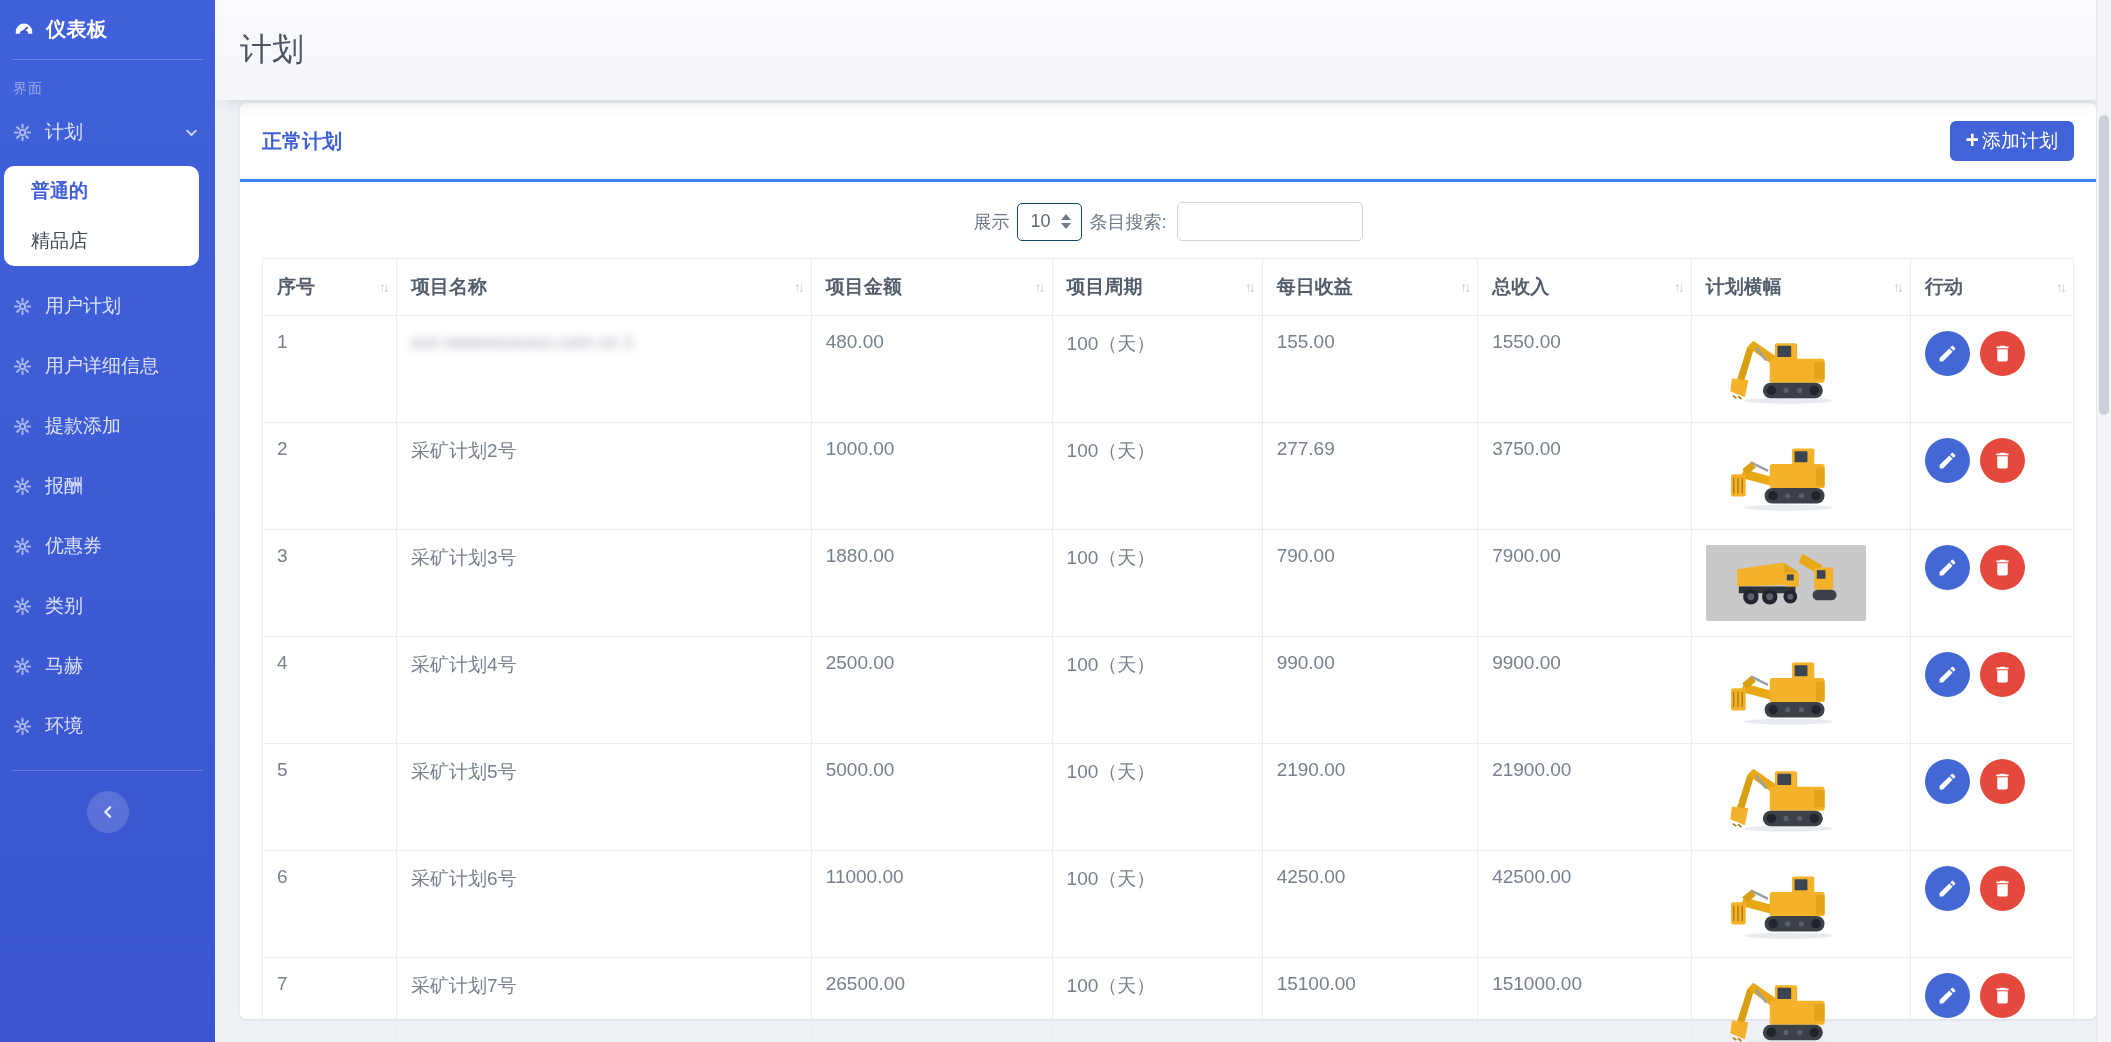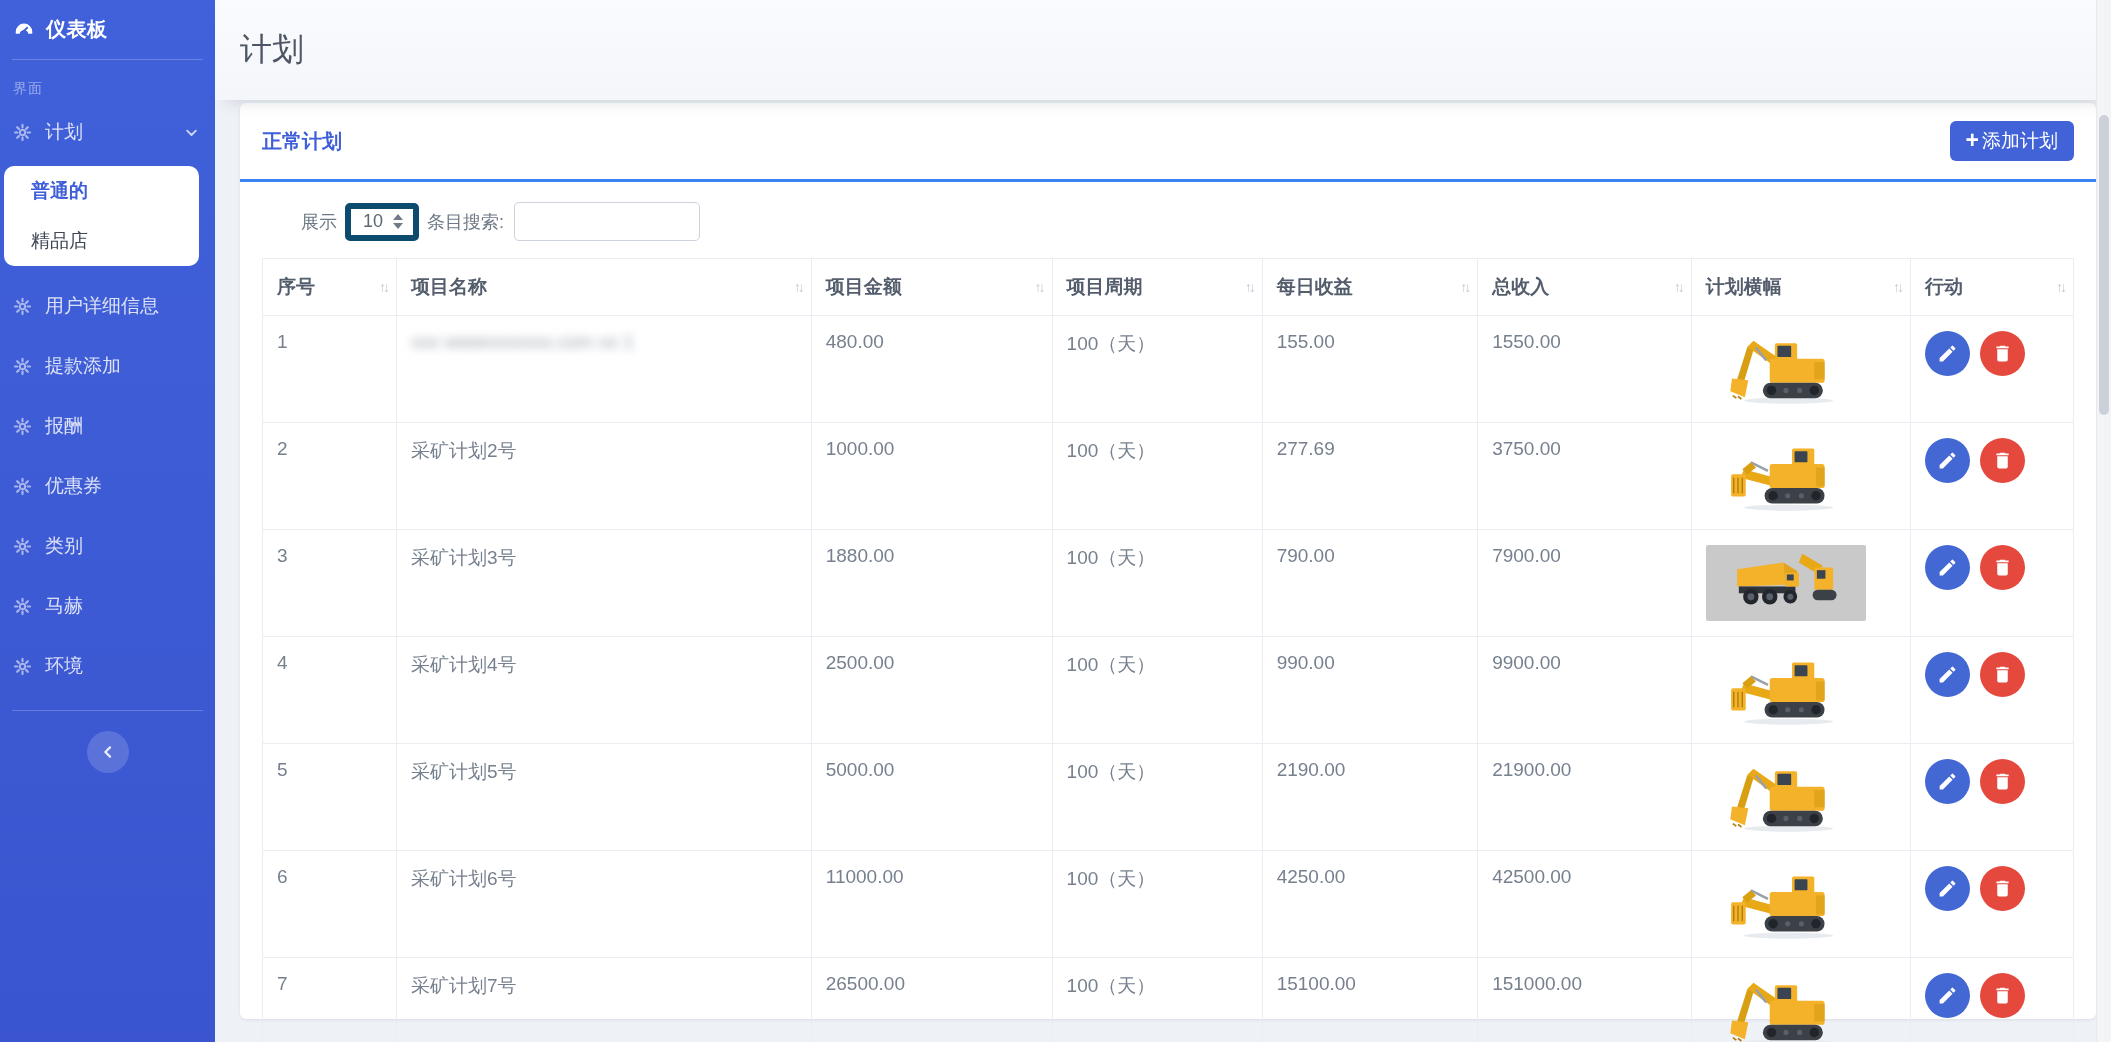--- a/index.html
+++ b/index.html
@@ -39,23 +39,23 @@
     display:flex; flex-direction:column; height:916px; }
   .card-header { display:flex; align-items:center; justify-content:space-between;
     padding:18px 22px; border-bottom:3px solid #3b82f6; }
   .card-title { font-size:20px; font-weight:bold; color:#3f5fd8; }
   .btn-add { display:inline-flex; align-items:center; gap:3px; background:#4263d7; color:#fff;
     border:none; border-radius:6px; height:40px; padding:0 16px; font-size:19px; cursor:pointer;
     font-family:inherit; }
   .btn-add .plus { font-size:23px; font-weight:bold; line-height:1; margin-top:-2px; }
 
   .card-body { padding:20px 22px 16px 22px; display:flex; flex-direction:column; flex:1; }
-  .table-controls { display:flex; align-items:center; justify-content:flex-start; margin-bottom:17px;margin-left:39px; }
+  .table-controls { display:flex; align-items:center; justify-content:center; margin-bottom:17px; }
   .length-ctl { display:flex; align-items:center; gap:8px; font-size:18px; color:#6e7987; }
-  .length-select { display:inline-flex; align-items:center; gap:10px; border:6px solid #0c4a6e;
+  .length-select { display:inline-flex; align-items:center; gap:10px; border:1px solid #0c4a6e;
     border-radius:5px; height:38px; padding:0 10px 0 12px; color:#5c6675; cursor:pointer; background:#fff; }
   .updown { display:flex; flex-direction:column; gap:3px; }
   .updown i { display:block; width:0; height:0; border-left:5px solid transparent; border-right:5px solid transparent; }
   .updown .up { border-bottom:6px solid #707a88; }
   .updown .dn { border-top:6px solid #707a88; }
   .search-ctl { display:flex; align-items:center; gap:10px; font-size:18px; color:#6e7987; }
   .search-input { width:186px; height:39px; border:1px solid #ccd3dc; border-radius:5px;
     font-size:18px; padding:0 10px; color:#444; background:#fff; }
 
   table.grid { width:100%; border-collapse:collapse; table-layout:fixed; }
@@ -206,20 +206,26 @@
         </svg>
     </div>
 
     <div class="submenu">
       <div class="submenu-item active">普通的</div>
       <div class="submenu-item">精品店</div>
     </div>
 
 
     <div id="side-items">
+        <div class="menu-item">
+          <svg class="gear">
+            <use href="#sym-gear"></use>
+          </svg>
+          <span>用户计划</span>
+        </div>
         <div class="menu-item">
           <svg class="gear">
             <use href="#sym-gear"></use>
           </svg>
           <span>用户详细信息</span>
         </div>
         <div class="menu-item">
           <svg class="gear">
             <use href="#sym-gear"></use>
           </svg>

